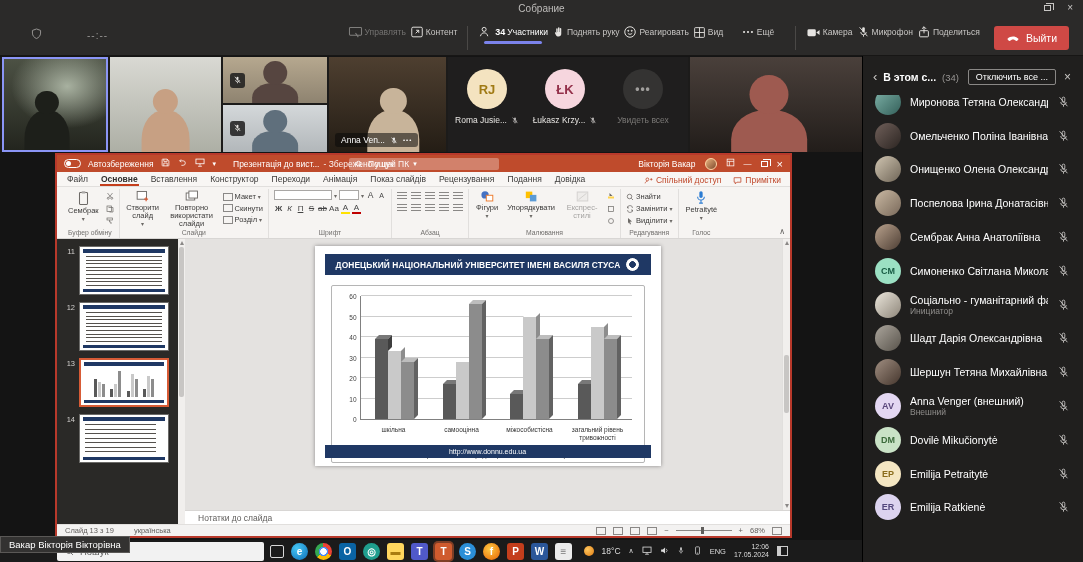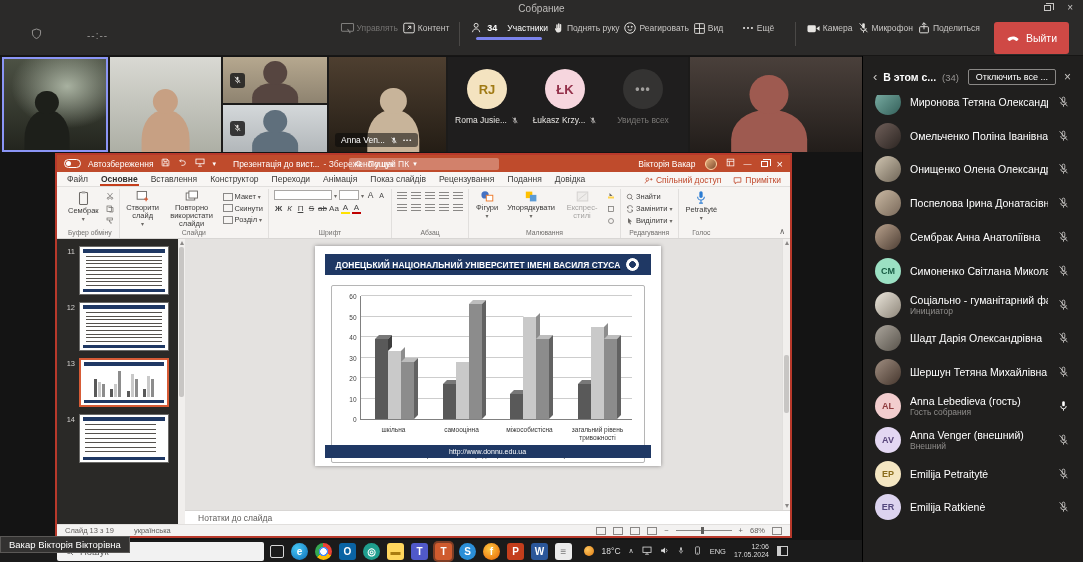--- a/index.html
+++ b/index.html
@@ -16,25 +16,25 @@
 
   .t-toolbar{position:absolute;left:0;top:16px;width:1083px;height:40px;background:#2b2a29;
     border-bottom:1px solid #171615;display:flex;align-items:center;}
   .t-left{display:flex;align-items:center;gap:44px;margin-left:30px;color:#979593;}
   .timer{font-size:10px;letter-spacing:1px;color:#979593;}
   .t-right{display:flex;align-items:flex-start;margin-left:auto;}
   .tbtn{display:flex;flex-direction:row;align-items:center;gap:2px;min-width:48px;padding:3px 2px 1px;
     color:#c8c6c4;font-size:8.5px;position:relative;cursor:default;}
   .tbtn .ic{height:15px;display:flex;align-items:center;color:#e6e4e1;}
   .tbtn.disabled{opacity:.45;}
-  .tbtn.active .lbl{color:#fff;margin-left:8px;}
+  .tbtn.active .lbl{color:#fff;}
   .t-underline{position:absolute;left:8px;right:8px;bottom:-3px;height:2.5px;background:#7b83eb;border-radius:2px;}
   .pcount{font-size:9px;font-weight:700;color:#fff;margin-left:3px;}
   .tsep{width:1px;height:24px;background:#4a4846;margin:4px 8px 0;}
-  .leave-btn{height:32px;margin:4px 14px 0 12px;padding:0 12px;border-radius:3px;background:#cf4945;
+  .leave-btn{height:24px;margin:4px 14px 0 12px;padding:0 12px;border-radius:3px;background:#cf4945;
     display:flex;align-items:center;gap:6px;color:#fff;font-size:10.5px;}
 
   
   .videostrip{position:absolute;left:0;top:57px;width:862px;height:95px;background:#1c1b1a;}
   .vtile{position:absolute;overflow:hidden;background:#333;}
   .person{position:absolute;bottom:0;left:50%;transform:translateX(-50%);width:44%;height:44%;
     border-radius:46% 46% 8% 8% / 70% 70% 0 0;background:var(--p);}
   .person::before{content:"";position:absolute;bottom:90%;left:50%;transform:translateX(-50%);
     width:52%;aspect-ratio:1;border-radius:50%;background:var(--p);}
   .mutebadge{position:absolute;left:7px;top:34%;width:15px;height:15px;border-radius:3px;
@@ -105,21 +105,21 @@
   .mini-chart{position:absolute;left:8px;right:8px;top:9px;bottom:8px;display:flex;align-items:flex-end;justify-content:space-evenly;}
   .mini-g{display:flex;align-items:flex-end;gap:1px;height:100%;}
   .tscroll{position:absolute;right:0;top:0;bottom:0;width:7px;background:#f1efed;display:flex;flex-direction:column;align-items:center;padding:2px 0;}
   .arr-up{width:0;height:0;border-left:2.5px solid transparent;border-right:2.5px solid transparent;border-bottom:4px solid #8a8886;}
   .arr-dn{width:0;height:0;border-left:2.5px solid transparent;border-right:2.5px solid transparent;border-top:4px solid #8a8886;}
   .tthumb{width:5px;background:#c8c6c4;border-radius:2px;}
 
   .main-col{flex:1;display:flex;flex-direction:column;min-width:0;}
   .canvas{flex:1;background:#e4e2e0;position:relative;min-height:0;}
   .slide{position:absolute;left:50%;top:7px;transform:translateX(-50%);width:346px;height:220px;background:#fff;
-    box-shadow:0 0 4px rgba(0,0,0,.4);text-decoration:underline;}
+    box-shadow:0 0 4px rgba(0,0,0,.4);}
   .slide-head{margin:8px 10px 0;height:21px;background:#1f3864;display:flex;align-items:center;justify-content:center;
     gap:6px;color:#fff;font-weight:700;font-size:8.4px;letter-spacing:.1px;white-space:nowrap;}
   .emblem{width:13px;height:13px;border-radius:50%;background:radial-gradient(circle,#1f3864 0 34%,#fff 36% 70%,#1f3864 72%);flex:none;}
   .slide-foot{position:absolute;left:10px;right:10px;bottom:8px;height:13px;background:#1f3864;color:#fff;
     font-size:7px;display:flex;align-items:center;justify-content:center;}
 
   .chart-frame{margin:10px 16px 0;height:178px;border:1px solid #b5b5b5;border-radius:2px;position:relative;background:#fff;}
   .plot{position:absolute;left:28px;right:12px;top:10px;bottom:42px;border-left:1px solid #808080;border-bottom:1px solid #808080;}
   .gridline{position:absolute;left:0;right:0;height:1px;background:#cdcdcd;}
   .ytick{position:absolute;right:calc(100% + 4px);transform:translateY(50%);font-size:6.5px;color:#404040;}
@@ -1047,50 +1047,50 @@
             </span>
             <span class="pmic muted">
               <svg class="mic-off" width="13" height="14" viewBox="0 0 16 16">
                 <rect x="6.4" y="2" width="3.2" height="6.4" rx="1.6" fill="none" stroke="currentColor" stroke-width="1.1"></rect>
                 <path d="M4.6 8a3.4 3.4 0 0 0 6.8 0M8 11.4v2.4M3.2 2.2l9.6 11" fill="none" stroke="currentColor" stroke-width="1.1"></path>
               </svg>
 
             </span>
           </div>
 
-          <div class="prow">
-            <span class="pavatar" style="background: rgb(242, 205, 206); color: rgb(143, 59, 62);">AL</span>
-            <span class="pmeta">
-              <span class="pname" style="display:block;">Anna Lebedieva (гость)</span>
-              <span class="psub" style="display:block;">Гость собрания</span>
-            </span>
-            <span class="pmic on">
-
-              <svg class="mic-on" width="13" height="14" viewBox="0 0 16 16">
-                <rect x="6.4" y="2" width="3.2" height="6.4" rx="1.6" fill="currentColor"></rect>
-                <path d="M4.6 8a3.4 3.4 0 0 0 6.8 0M8 11.4v2.4" fill="none" stroke="currentColor" stroke-width="1.1"></path>
-              </svg>
-            </span>
-          </div>
 
           <div class="prow">
             <span class="pavatar" style="background: rgb(227, 215, 242); color: rgb(90, 71, 124);">AV</span>
             <span class="pmeta">
               <span class="pname" style="display:block;">Anna Venger (внешний)</span>
               <span class="psub" style="display:block;">Внешний</span>
             </span>
             <span class="pmic muted">
               <svg class="mic-off" width="13" height="14" viewBox="0 0 16 16">
                 <rect x="6.4" y="2" width="3.2" height="6.4" rx="1.6" fill="none" stroke="currentColor" stroke-width="1.1"></rect>
                 <path d="M4.6 8a3.4 3.4 0 0 0 6.8 0M8 11.4v2.4M3.2 2.2l9.6 11" fill="none" stroke="currentColor" stroke-width="1.1"></path>
               </svg>
 
             </span>
           </div>
 
+          <div class="prow">
+            <span class="pavatar" style="background: rgb(201, 226, 198); color: rgb(60, 107, 60);">DM</span>
+            <span class="pmeta">
+              <span class="pname" style="display:block;">Dovilė Mikučionytė</span>
+              <span class="psub" style="display:block;"></span>
+            </span>
+            <span class="pmic muted">
+              <svg class="mic-off" width="13" height="14" viewBox="0 0 16 16">
+                <rect x="6.4" y="2" width="3.2" height="6.4" rx="1.6" fill="none" stroke="currentColor" stroke-width="1.1"></rect>
+                <path d="M4.6 8a3.4 3.4 0 0 0 6.8 0M8 11.4v2.4M3.2 2.2l9.6 11" fill="none" stroke="currentColor" stroke-width="1.1"></path>
+              </svg>
+
+            </span>
+          </div>
 
           <div class="prow">
             <span class="pavatar" style="background: rgb(244, 230, 194); color: rgb(138, 108, 28);">EP</span>
             <span class="pmeta">
               <span class="pname" style="display:block;">Emilija Petraitytė</span>
               <span class="psub" style="display:block;"></span>
             </span>
             <span class="pmic muted">
               <svg class="mic-off" width="13" height="14" viewBox="0 0 16 16">
                 <rect x="6.4" y="2" width="3.2" height="6.4" rx="1.6" fill="none" stroke="currentColor" stroke-width="1.1"></rect>

